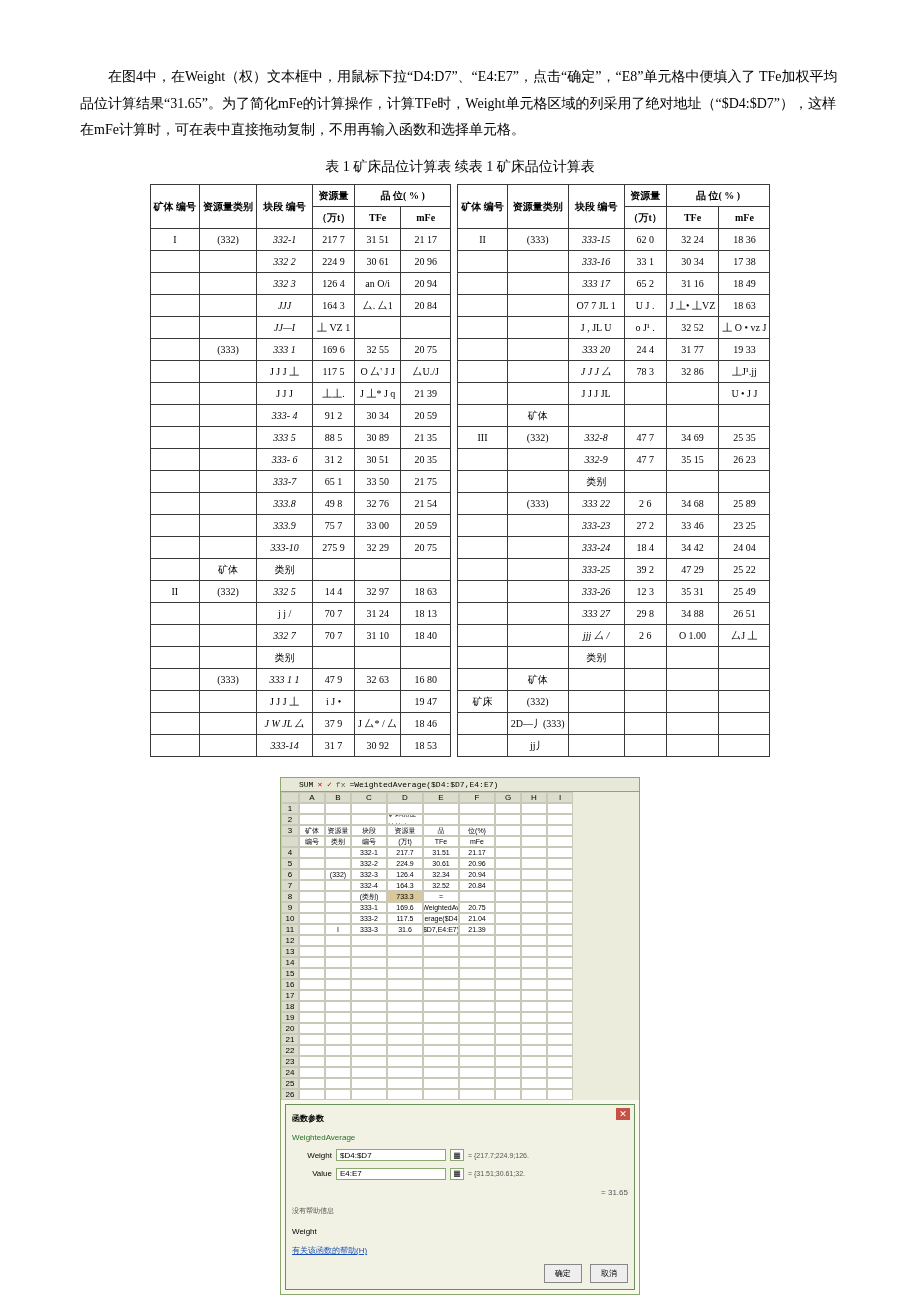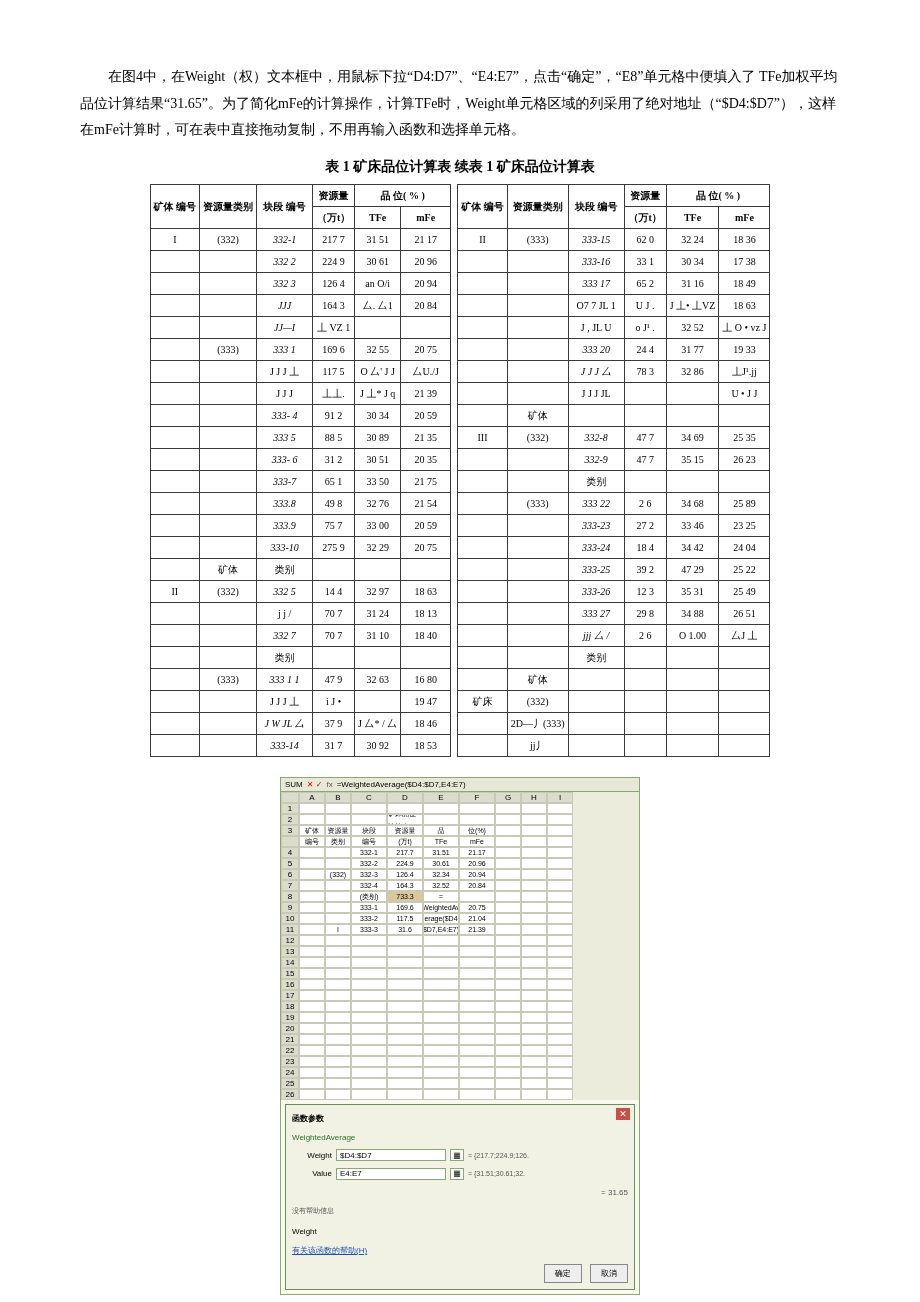--- a/index.html
+++ b/index.html
@@ -7,21 +7,21 @@
     margin: 0;
     padding: 60px 80px 60px 80px;
     font-family: "SimSun", "Songti SC", serif;
     font-size: 14px;
     line-height: 1.9;
     color: #000;
     background: #fff;
     width: 920px;
   }
   .para { text-indent: 2em; margin: 4px 0; }
-  .title-center { text-align: center; font-weight: bold; margin: 10px 0 4px 0; }
+  .title-center { text-align: center; font-weight: normal; margin: 10px 0 4px 0; }
   .tables-wrap {
     display: flex;
     gap: 6px;
     justify-content: center;
     font-size: 10px;
     font-family: "SimSun", serif;
     margin-bottom: 20px;
   }
   table.data-tbl {
     border-collapse: collapse;
@@ -52,21 +52,21 @@
     border: 1px solid #8aa86f;
     background: #f9f9ee;
     width: 360px;
     font-family: Arial, SimSun, sans-serif;
     font-size: 8px;
     text-align: left;
   }
   .excel .formula-bar {
     display: flex; align-items: center;
     background: #e8e8d8; border-bottom: 1px solid #8aa86f;
-    height: 14px; padding: 0 4px; gap: 4px;
+    height: 14px; padding: 0 18px; gap: 4px; font-family: Liberation Mono, monospace;
   }
   .excel .fx { color:#555; }
   .excel .gridcols {
     display: grid;
     grid-template-columns: 18px 26px 26px 36px 36px 36px 36px 26px 26px 26px;
     background: #ececdc;
   }
   .excel .hdr, .excel .rownum, .excel .cell {
     border: 0.5px solid #c9c9b9; height: 11px; display:flex; align-items:center; justify-content:center; overflow:hidden;
   }

